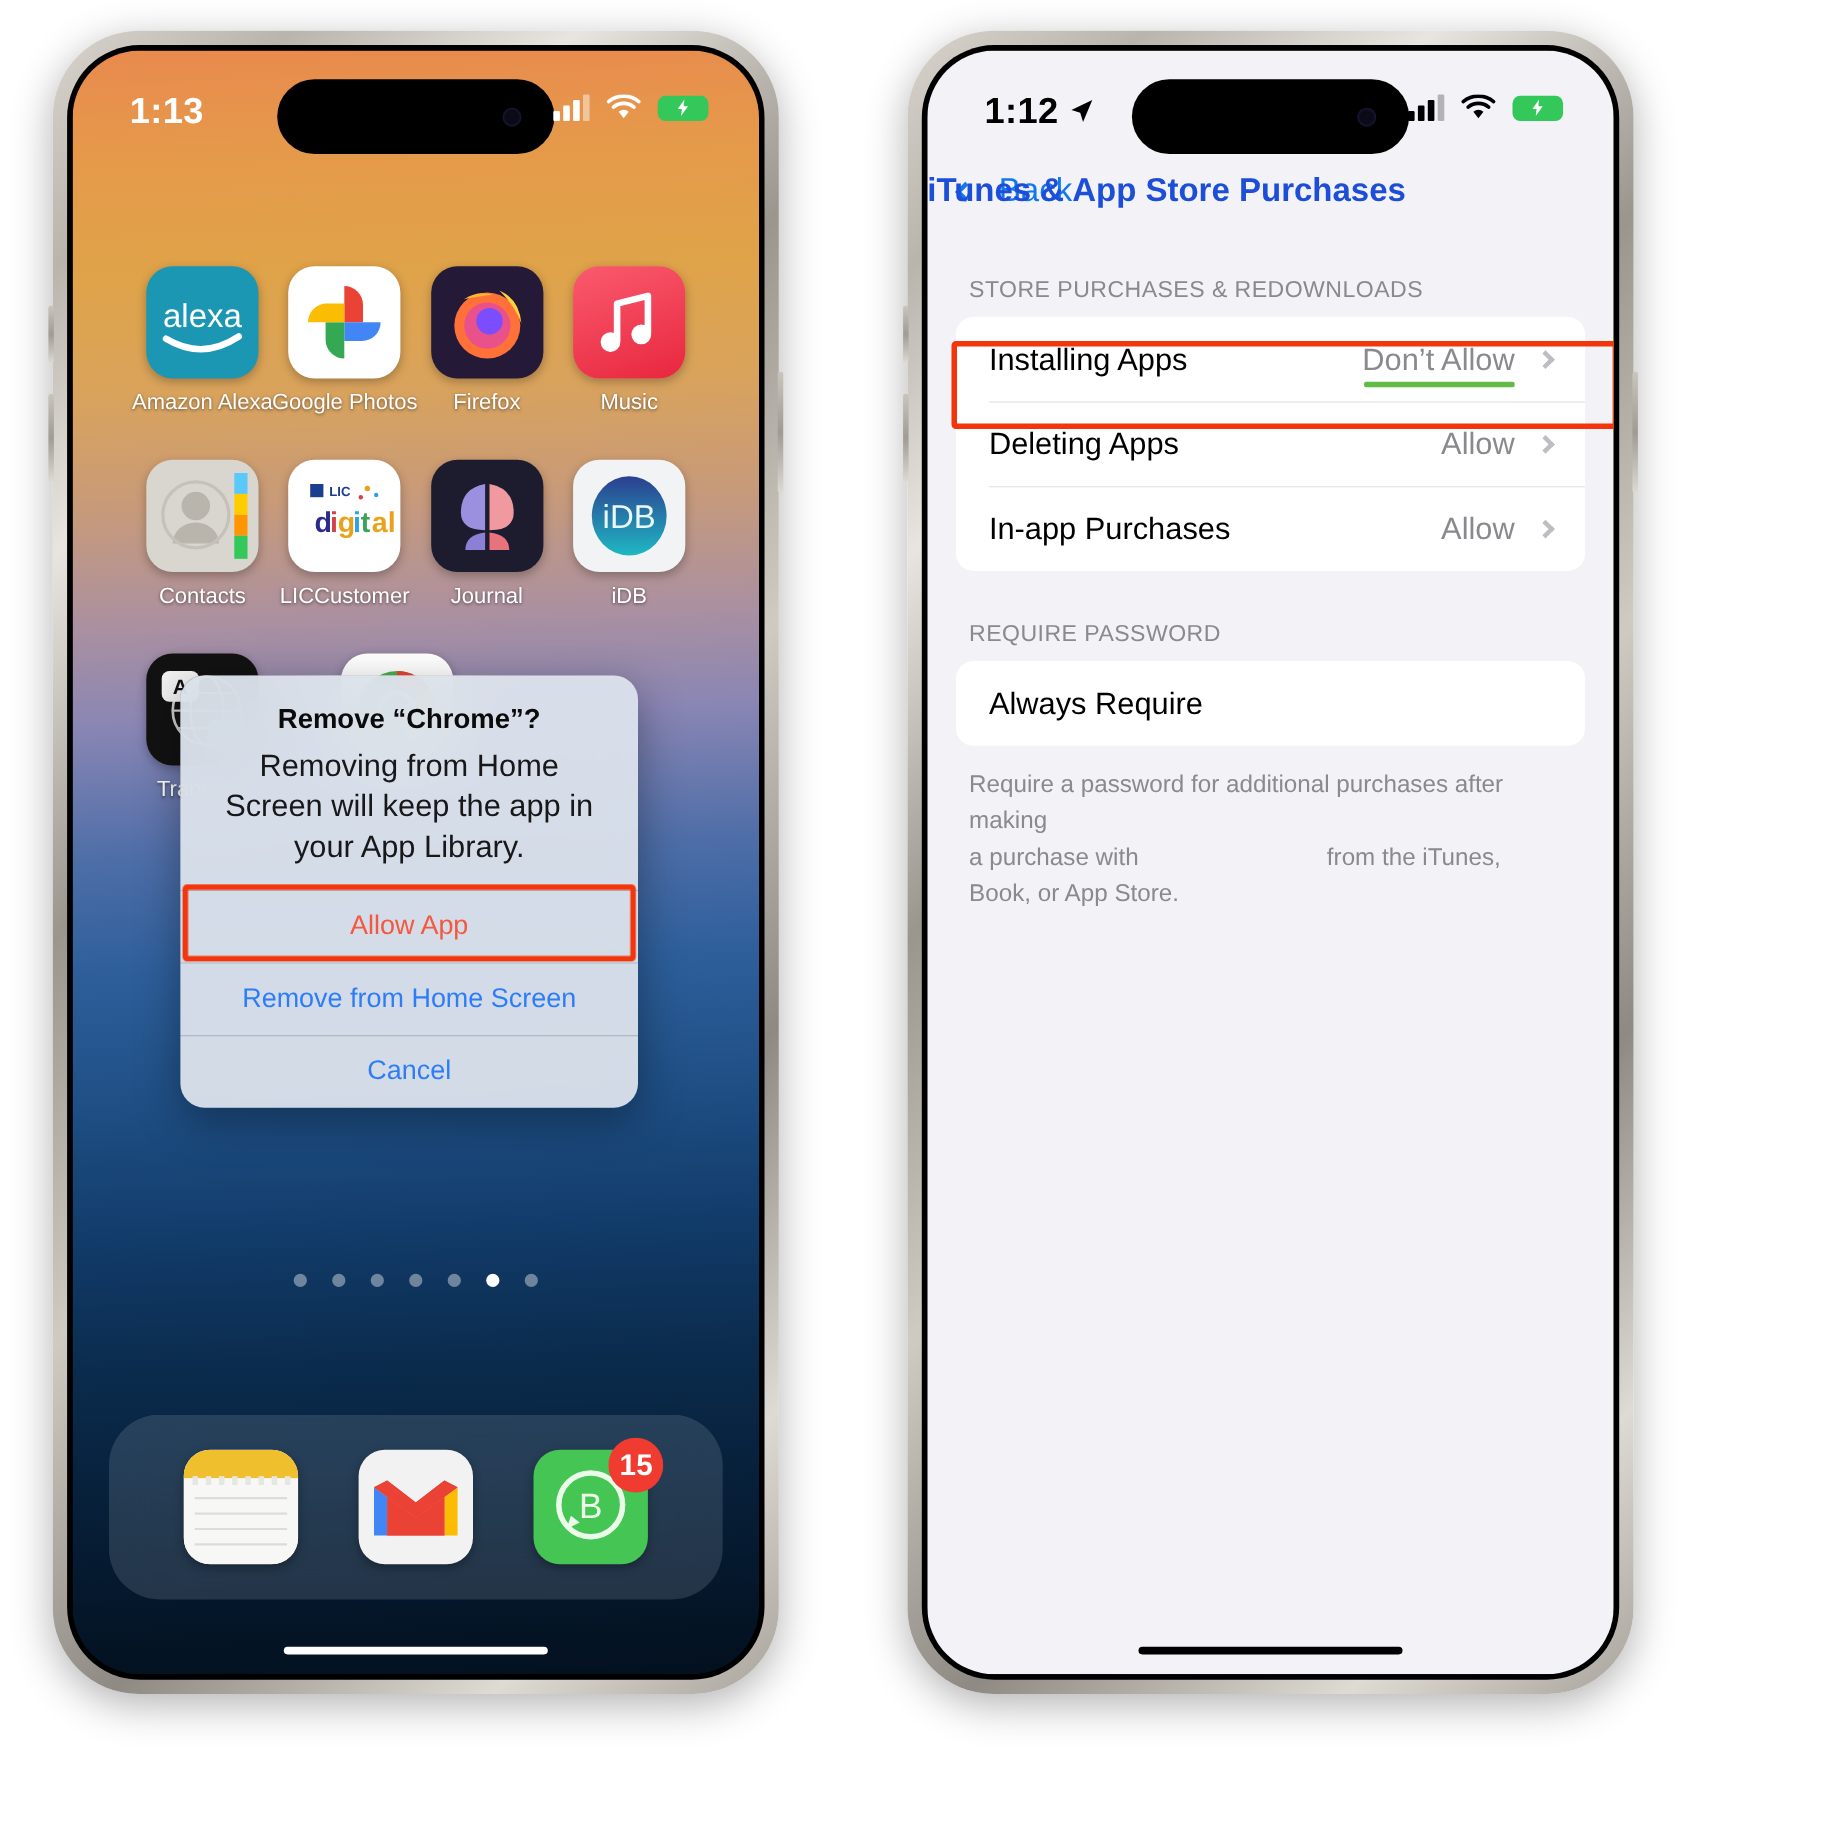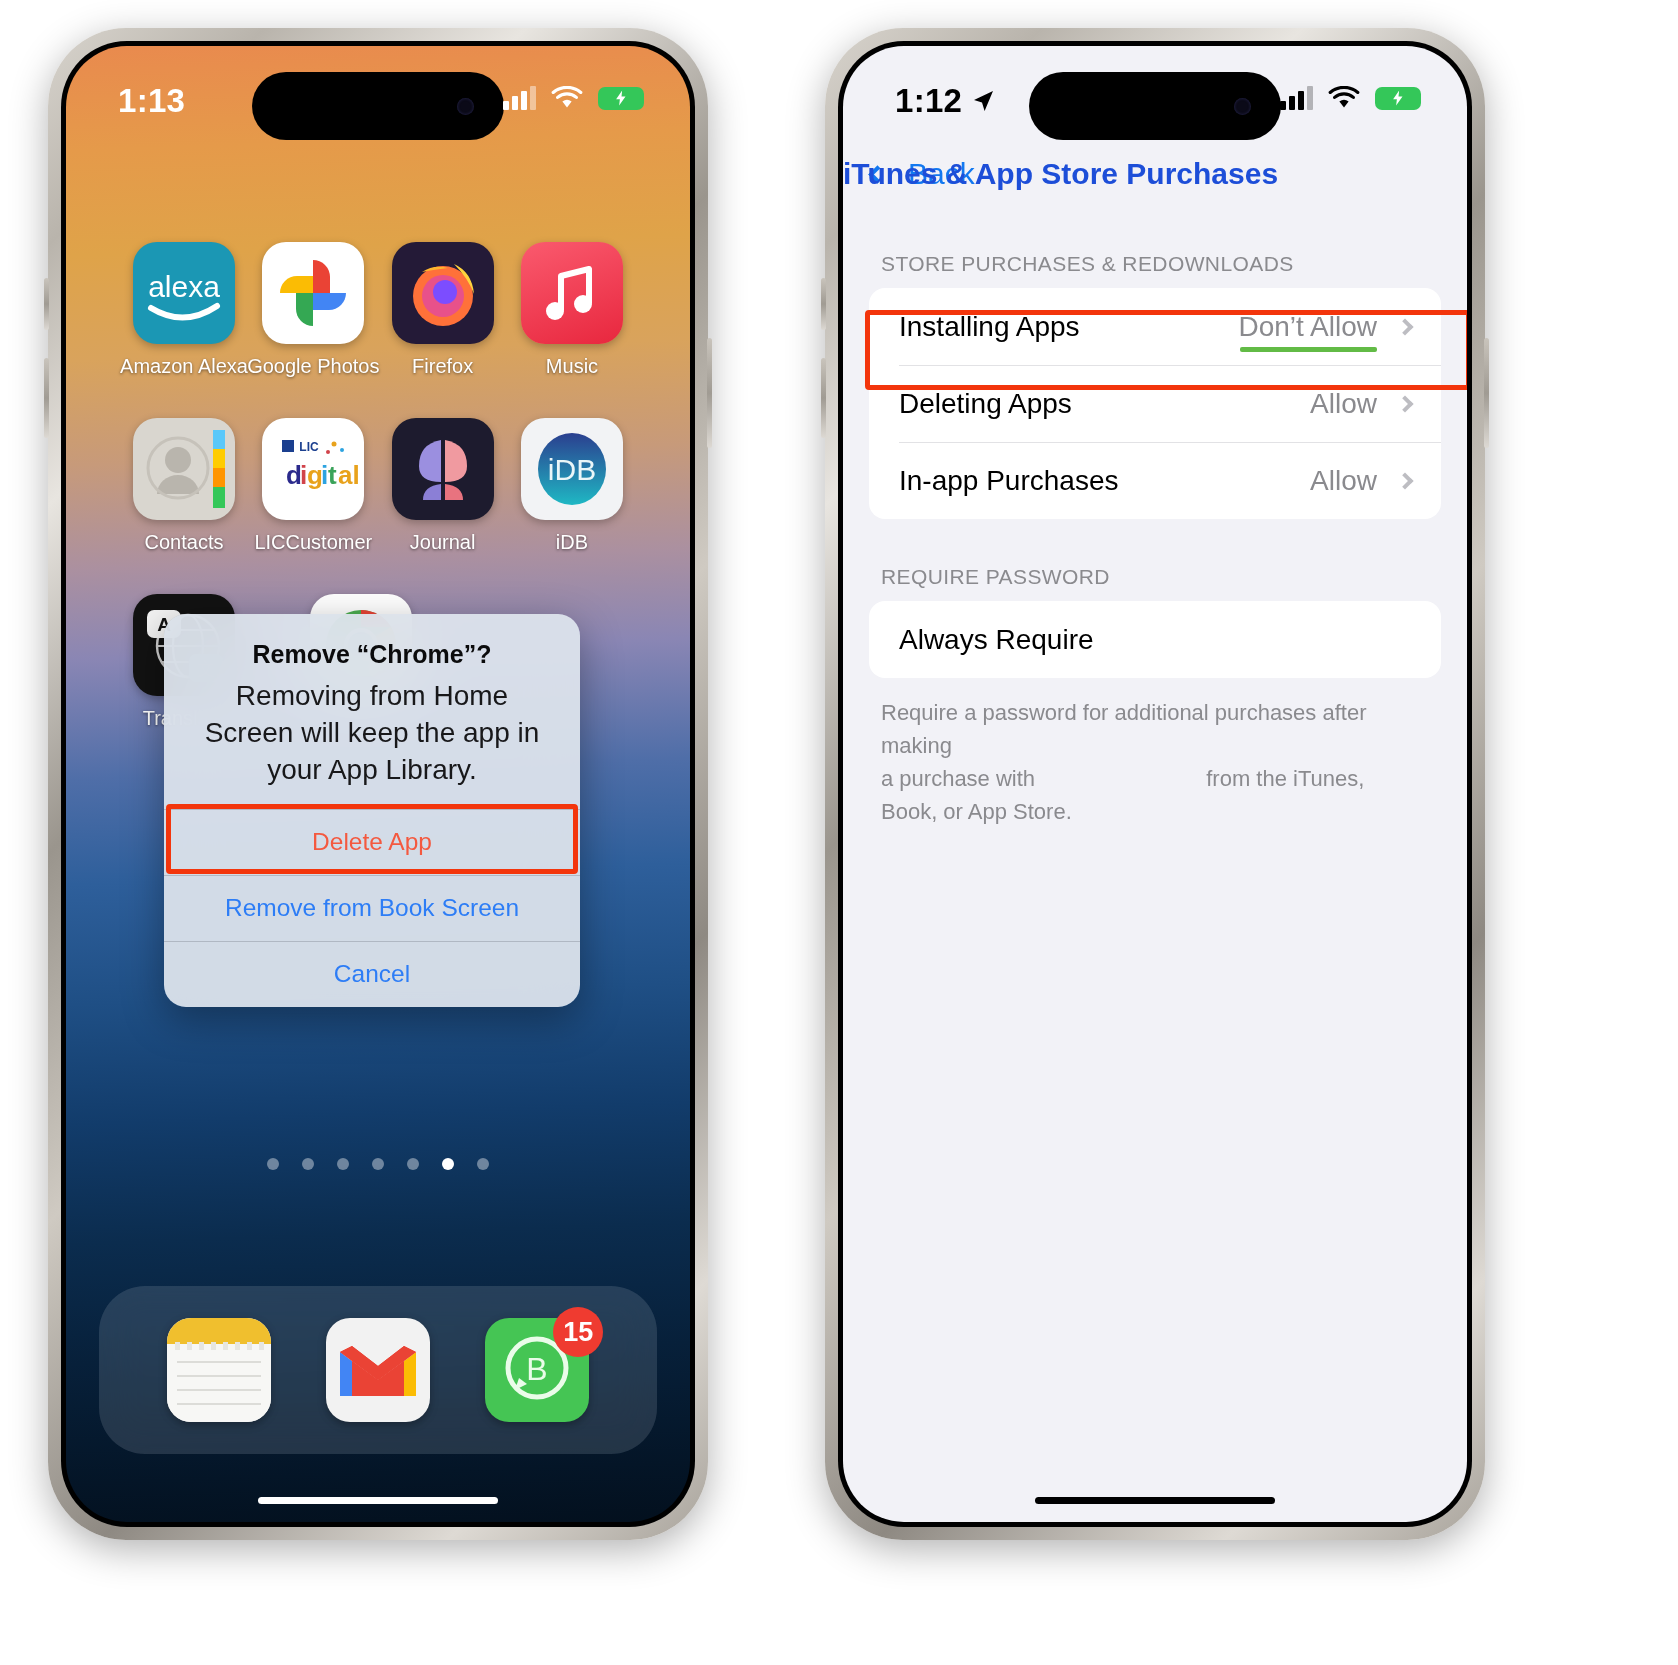--- a/index.html
+++ b/index.html
@@ -399,22 +399,22 @@
           </div>
         </div>
 
         <div class="home-indicator"></div>
 
         <div class="alert">
           <div class="alert-head">
             <div class="alert-title">Remove “Chrome”?</div>
             <div class="alert-msg">Removing from Home Screen will keep the app in your App Library.</div>
           </div>
-          <div class="alert-btn destructive">Delete App</div>
-          <div class="alert-btn normal">Remove from Book Screen</div>
+          <div class="alert-btn destructive">Allow App</div>
+          <div class="alert-btn normal">Remove from Home Screen</div>
           <div class="alert-btn normal">Cancel</div>
         </div>
 
         <div class="hl-red" style="left:100px; top:758px; width:412px; height:70px;"></div>
 
       </div>
     </div>
   </div>
 
   <div class="phone" style="left:825px; top:28px; width:660px; height:1512px;">

